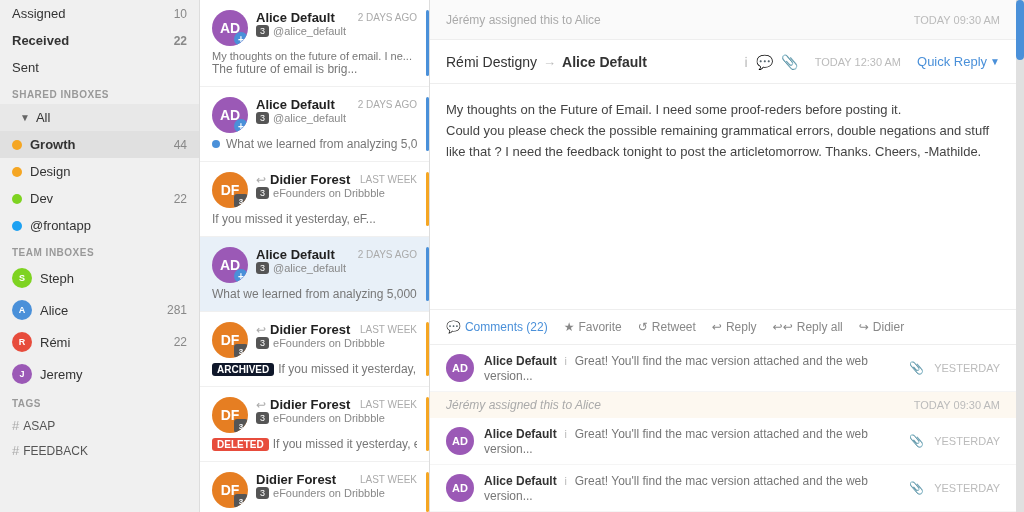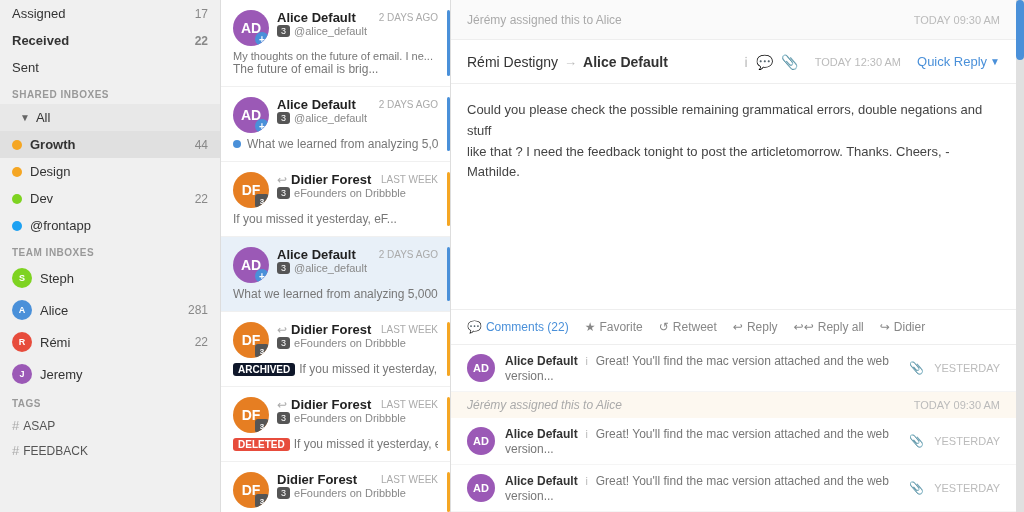--- a/index.html
+++ b/index.html
@@ -1,19 +1,19 @@
 <!DOCTYPE html>
 <html><head>
   <meta charset="utf-8">
   <style>
     * { box-sizing: border-box; margin: 0; padding: 0; }
     body { font-family: -apple-system, BlinkMacSystemFont, 'Segoe UI', sans-serif; font-size: 13px; background: #f5f5f5; display: flex; height: 512px; overflow: hidden; }
 
     
-    #sidebar { width: 221px; background: #f0f0f0; border-right: 1px solid #ddd; display: flex; flex-direction: column; overflow-y: auto; flex-shrink: 0; }
+    #sidebar { width: 200px; background: #f0f0f0; border-right: 1px solid #ddd; display: flex; flex-direction: column; overflow-y: auto; flex-shrink: 0; }
     .sidebar-item { display: flex; align-items: center; padding: 6px 12px; cursor: pointer; color: #333; }
     .sidebar-item.active { background: #e0e0e0; }
     .sidebar-item .label { flex: 1; font-size: 13px; }
     .sidebar-item .count { color: #888; font-size: 12px; }
     .sidebar-section { padding: 8px 12px 4px; font-size: 10px; font-weight: 600; color: #999; letter-spacing: 0.5px; text-transform: uppercase; }
     .sidebar-item .dot { width: 10px; height: 10px; border-radius: 50%; margin-right: 8px; flex-shrink: 0; }
     .dot-orange { background: #f5a623; }
     .dot-green { background: #7ed321; }
     .dot-twitter { background: #1da1f2; }
     .avatar-circle { width: 20px; height: 20px; border-radius: 50%; margin-right: 8px; flex-shrink: 0; display: flex; align-items: center; justify-content: center; font-size: 9px; color: white; font-weight: 600; }
@@ -83,21 +83,21 @@
     #right-scroll { width: 8px; background: #e0e0e0; flex-shrink: 0; position: relative; }
     .scroll-thumb { position: absolute; top: 0; width: 100%; height: 60px; background: #4a90d9; border-radius: 4px; }
   </style>
 </head>
 <body>
 
 <div id="sidebar">
 
   <div class="sidebar-item">
     <span class="label">Assigned</span>
-    <span class="count">17</span>
+    <span class="count">10</span>
   </div>
   <div class="sidebar-item" style="font-weight:700;">
     <span class="label">Received</span>
     <span class="count">22</span>
   </div>
   <div class="sidebar-item">
     <span class="label">Sent</span>
   </div>
 
   <div class="sidebar-section">SHARED INBOXES</div>
@@ -341,20 +341,21 @@
       <span class="email-icon">📎</span>
       <span class="email-time">TODAY 12:30 AM</span>
       <span class="quick-reply-btn">
         <span>Quick Reply</span>
         <span style="font-size:10px;">▼</span>
       </span>
     </div>
   </div>
 
   <div class="email-body">
+    <p>My thoughts on the Future of Email. I need some proof-reders before posting it.</p>
     <p>Could you please check the possible remaining grammatical errors, double negations and stuff</p>
     <p>like that ? I need the feedback tonight to post the articletomorrow. Thanks. Cheers, -Mathilde.</p>
   </div>
 
   <div class="email-actions">
     <span class="action-btn comments">
       <span>💬</span>
       <span>Comments (22)</span>
     </span>
     <span class="action-btn">

